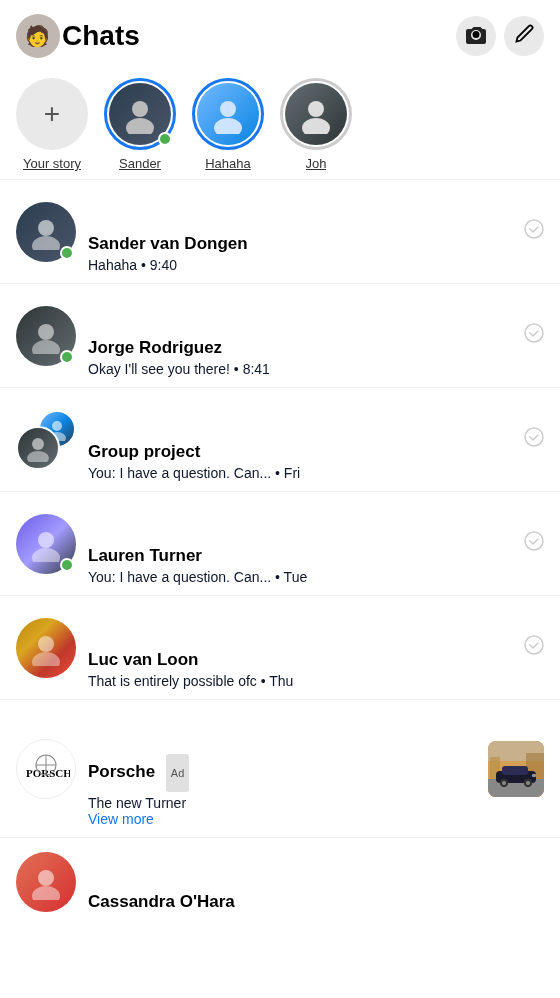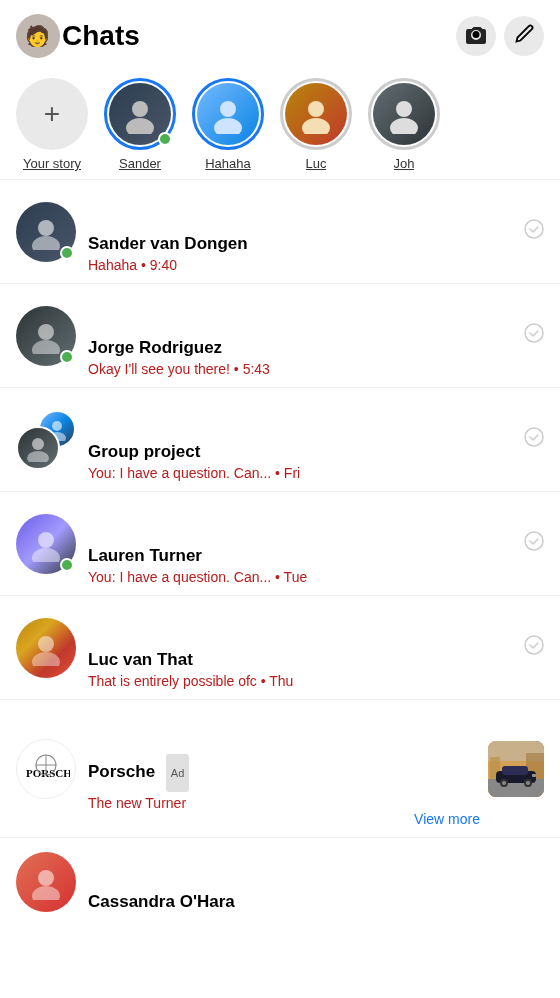--- a/index.html
+++ b/index.html
@@ -194,21 +194,21 @@
     }
     .chat-name {
       font-size: 17px;
       font-weight: 600;
       color: #000;
       margin-bottom: 3px;
       margin-top: 44px;
     }
     .chat-preview {
       font-size: 14px;
-      color: #b91c1c;
+      color: #0f172a;
       white-space: nowrap;
       overflow: hidden;
       text-overflow: ellipsis;
     }
     .chat-check {
       color: #bbb;
       font-size: 18px;
       flex-shrink: 0;
       margin-left: 8px;
     }
@@ -272,21 +272,20 @@
       margin-left: 8px;
       background: linear-gradient(135deg, #c8a870 0%, #8b6b3d 40%, #d4a055 70%, #e8c87a 100%);
     }
     .ad-car-svg {
       width: 100%;
       height: 100%;
     }
     .view-more-link {
       color: #1877f2;
       font-size: 14px;
-      text-align: right;
     }
 
     
     .av-sander { background: linear-gradient(135deg, #2c3e50, #4a5568); }
     .av-jorge { background: linear-gradient(135deg, #2d3436, #636e72); }
     .av-luc { background: linear-gradient(135deg, #b8860b, #daa520, #c0392b, #e74c3c); }
     .av-lauren { background: linear-gradient(135deg, #6c5ce7, #a29bfe, #2d3436); }
     .av-cassandra { background: linear-gradient(135deg, #e17055, #d63031); }
     .av-renske { background: linear-gradient(135deg, #74b9ff, #0984e3, #2c3e50); }
     .av-header { background: linear-gradient(135deg, #dfe6e9, #b2bec3); }
@@ -353,33 +352,20 @@
           <svg width="40" height="40" viewBox="0 0 40 40">
               <circle cx="20" cy="15" r="8" fill="#cce4ff"></circle>
               <ellipse cx="20" cy="34" rx="14" ry="10" fill="#cce4ff"></ellipse>
             </svg>
         </div>
       </div>
     </div>
     <span class="story-label">Hahaha</span>
   </div>
 
-  <div class="story-item">
-    <div class="story-avatar-wrapper">
-      <div class="story-avatar-ring no-ring">
-        <div class="story-avatar-inner story-luc">
-          <svg width="40" height="40" viewBox="0 0 40 40">
-              <circle cx="20" cy="15" r="8" fill="#f5deb3"></circle>
-              <ellipse cx="20" cy="34" rx="14" ry="10" fill="#f5deb3"></ellipse>
-            </svg>
-        </div>
-      </div>
-    </div>
-    <span class="story-label">Luc</span>
-  </div>
 
   <div class="story-item">
     <div class="story-avatar-wrapper">
       <div class="story-avatar-ring no-ring">
         <div class="story-avatar-inner story-joh">
           <svg width="40" height="40" viewBox="0 0 40 40">
               <circle cx="20" cy="15" r="8" fill="#ddd"></circle>
               <ellipse cx="20" cy="34" rx="14" ry="10" fill="#ddd"></ellipse>
             </svg>
         </div>
@@ -422,21 +408,21 @@
       <div class="chat-avatar av-jorge">
         <svg width="36" height="36" viewBox="0 0 36 36">
             <circle cx="18" cy="14" r="8" fill="rgba(255,255,255,0.55)"></circle>
             <ellipse cx="18" cy="32" rx="14" ry="10" fill="rgba(255,255,255,0.45)"></ellipse>
           </svg>
       </div>
       <div class="chat-online-dot"></div>
     </div>
     <div class="chat-info">
       <div class="chat-name">Jorge Rodriguez</div>
-      <div class="chat-preview">Okay I'll see you there! • 5:43</div>
+      <div class="chat-preview">Okay I'll see you there! • 8:41</div>
     </div>
     <span class="chat-check">
       <svg width="20" height="20" viewBox="0 0 20 20" fill="none">
           <circle cx="10" cy="10" r="9" stroke="#ccc" stroke-width="1.5"></circle>
           <path d="M6 10l3 3 5-5" stroke="#ccc" stroke-width="1.5" stroke-linecap="round" stroke-linejoin="round"></path>
         </svg>
     </span>
   </li>
 
   <div class="divider"></div>
@@ -497,21 +483,21 @@
   <li class="chat-item">
     <div class="chat-avatar-wrapper">
       <div class="chat-avatar av-luc">
         <svg width="36" height="36" viewBox="0 0 36 36">
             <circle cx="18" cy="14" r="8" fill="rgba(255,255,255,0.5)"></circle>
             <ellipse cx="18" cy="32" rx="14" ry="10" fill="rgba(255,255,255,0.4)"></ellipse>
           </svg>
       </div>
     </div>
     <div class="chat-info">
-      <div class="chat-name">Luc van That</div>
+      <div class="chat-name">Luc van Loon</div>
       <div class="chat-preview">That is entirely possible ofc • Thu</div>
     </div>
     <span class="chat-check">
       <svg width="20" height="20" viewBox="0 0 20 20" fill="none">
           <circle cx="10" cy="10" r="9" stroke="#ccc" stroke-width="1.5"></circle>
           <path d="M6 10l3 3 5-5" stroke="#ccc" stroke-width="1.5" stroke-linecap="round" stroke-linejoin="round"></path>
         </svg>
     </span>
   </li>
 

